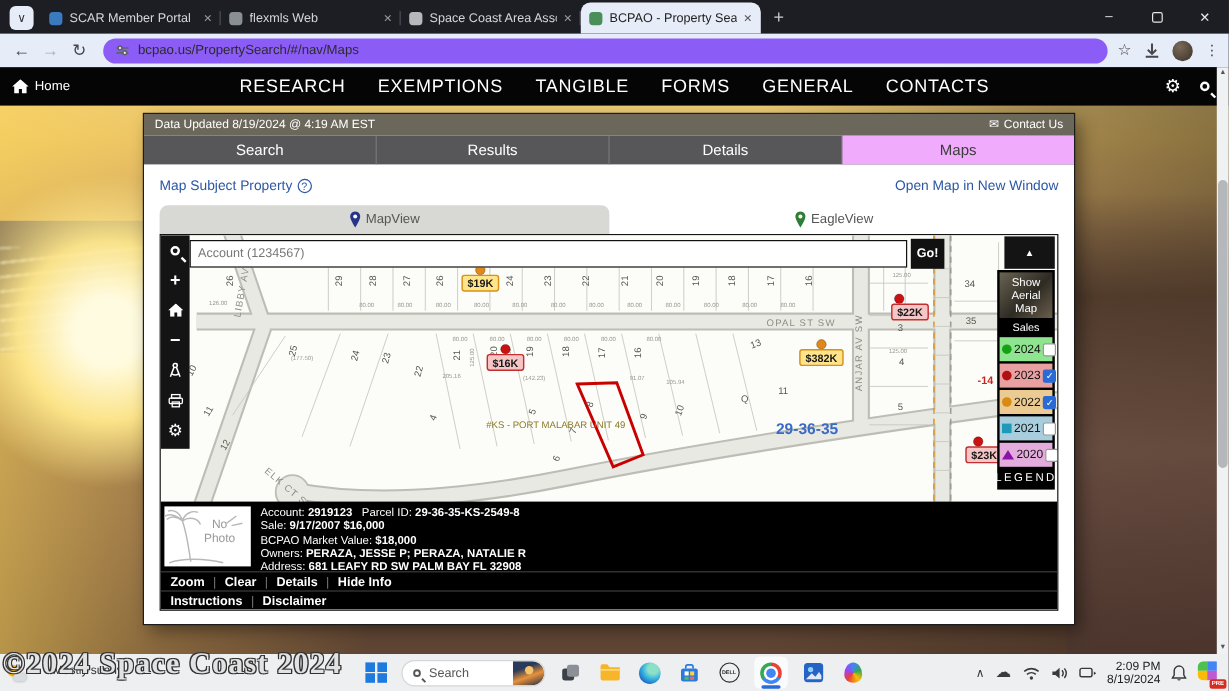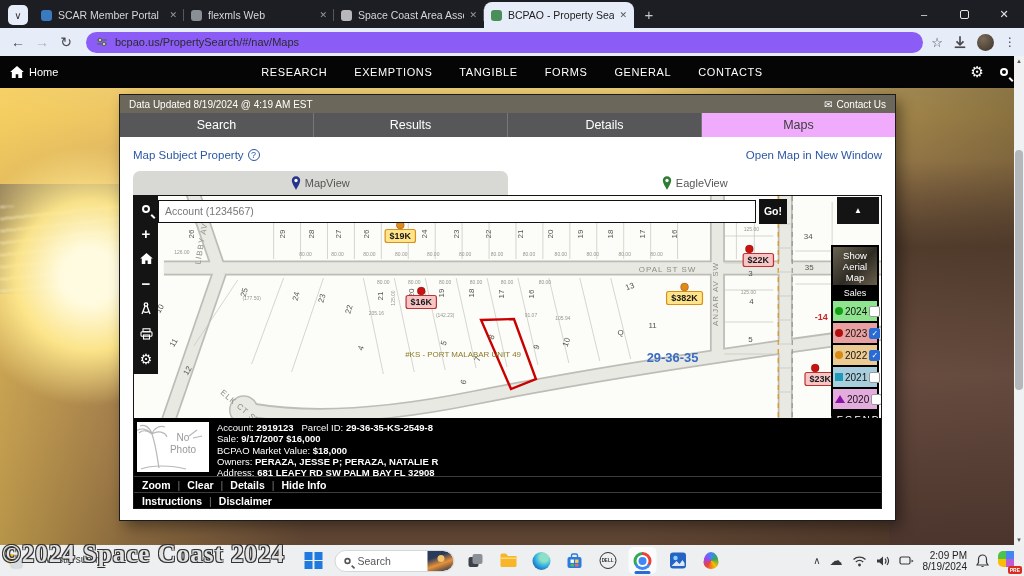--- a/index.html
+++ b/index.html
@@ -30,21 +30,21 @@
 #page{position:absolute;top:56px;left:0;width:1024px;height:489px;background:
  linear-gradient(90deg,rgba(255,214,90,.55) 0%,rgba(250,200,90,.25) 13%,rgba(0,0,0,0) 30%,rgba(0,0,0,0) 62%,rgba(58,40,30,.38) 85%,rgba(40,28,20,.5) 100%),
  linear-gradient(180deg,#ecd283 0%,#e8c468 12%,#c9a263 26%,#a5805a 40%,#8d6b4c 58%,#7a5a42 78%,#5e4432 100%)}
 #sun{position:absolute;left:-40px;top:90px;width:260px;height:260px;background:radial-gradient(circle,#fffbe0 0 28px,rgba(255,232,140,.95) 75px,rgba(255,205,90,0) 130px);filter:blur(2px)}
 #ocean{position:absolute;left:0;top:128px;width:140px;height:110px;background:linear-gradient(180deg,#93815f 0%,#6e5c48 35%,#84705a 70%,#96826a 100%);opacity:.9}
 #foam{position:absolute;left:0;top:150px;width:135px;height:90px;background:repeating-linear-gradient(174deg,rgba(255,255,255,.75) 0 2px,rgba(255,255,255,0) 2px 12px);filter:blur(1px);opacity:.8}
 #dune{position:absolute;right:0;top:105px;width:135px;height:390px;background:linear-gradient(180deg,rgba(90,66,48,0) 0,rgba(74,54,40,.85) 22%,rgba(104,76,66,.8) 55%,rgba(74,52,44,.9) 100%)}
 
 #siteheader{position:absolute;top:56px;left:0;width:1024px;height:32px;background:#050505;color:#fff;display:flex;align-items:center}
 #homebox{display:flex;align-items:center;gap:5px;margin-left:10px;font-size:11px}
-#snav{position:absolute;left:50%;transform:translateX(-50%);display:flex;gap:27px;font-size:11px;letter-spacing:.6px}
+#snav{position:absolute;left:50%;transform:translateX(-50%);display:flex;gap:27px;font-size:15px;letter-spacing:.6px}
 #snav span{cursor:default}
 #hdricons{position:absolute;right:16px;display:flex;gap:16px;align-items:center}
 .glyph{font-family:"DejaVu Sans",sans-serif}
 .mag{width:8px;height:8px;border:2px solid currentColor;border-radius:50%;display:inline-block;position:relative}
 .mag::after{content:"";position:absolute;width:2px;height:5px;background:currentColor;left:7.5px;top:7px;transform:rotate(-45deg)}
 
 #card{position:absolute;left:120px;top:95px;width:775px;height:425px;background:#fff;box-shadow:0 0 0 1px #1c1c1c,5px 6px 14px rgba(0,0,0,.45)}
 #databar{height:18px;background:#6b675a;color:#fff;font-size:10px;display:flex;align-items:center;padding:0 9px}
 #databar .sp{flex:1}
 #contact{display:flex;align-items:center;gap:4px}
@@ -61,21 +61,21 @@
 
 #mapwrap{position:relative;margin:0 13px;width:749px;height:314px;border:1.5px solid #141414;background:#fcfcf9;overflow:hidden}
 #mapsvg{position:absolute;left:0;top:0;width:100%;height:100%}
 #toolcol{position:absolute;left:0;top:0;width:24px;height:178px;background:#141414;display:flex;flex-direction:column;align-items:center;color:#fff;z-index:4}
 #toolcol>div{height:25px;display:flex;align-items:center;justify-content:center;width:100%}
 #searchrow{position:absolute;left:24px;top:0;right:94px;height:30px;display:flex;align-items:center;gap:3px;z-index:3}
 #acctinput{flex:1;height:23px;border:1.5px solid #111;font-size:10.5px;padding:0 6px;color:#333;background:#fff}
 #acctinput::placeholder{color:#777}
 #gobtn{width:28px;height:25px;background:#111;color:#fff;font-size:10.5px;font-weight:bold;display:flex;align-items:center;justify-content:center}
 #collapse{position:absolute;top:1px;right:2px;width:42px;height:27px;background:#141414;color:#fff;display:flex;align-items:center;justify-content:center;font-size:8px;z-index:4}
-#legend{position:absolute;right:2px;top:49px;width:48px;background:#000;padding:2px;display:flex;flex-direction:column;gap:2px;z-index:4}
+#legend{position:absolute;right:2px;top:29px;width:48px;background:#000;padding:2px;display:flex;flex-direction:column;gap:2px;z-index:4}
 #aerialbtn{height:38px;background:linear-gradient(135deg,#6a6352,#2e2b24 55%,#6b5f4c);color:#fff;font-size:9.5px;line-height:11px;display:flex;align-items:center;justify-content:center;text-align:center}
 #salehdr{height:12px;color:#fff;font-size:9px;display:flex;align-items:center;justify-content:center}
 .srow{height:20px;display:flex;align-items:center;padding:0 2px;gap:2px}
 .srow .yr{font-size:10px;color:#111;flex:1}
 .shp{width:8px;height:8px;flex:none}
 .cb{width:11px;height:11px;background:#fff;border:1px solid #999;border-radius:2px;flex:none;display:flex;align-items:center;justify-content:center;font-size:8px;color:#fff}
 .cb.on{background:#2a6ad4;border-color:#2a6ad4}
 #legfoot{height:15px;color:#fff;font-size:9.5px;letter-spacing:2px;display:flex;align-items:center;justify-content:center}
 
 #infopanel{position:absolute;left:0;right:0;bottom:0;background:#000;z-index:5;color:#fff}

